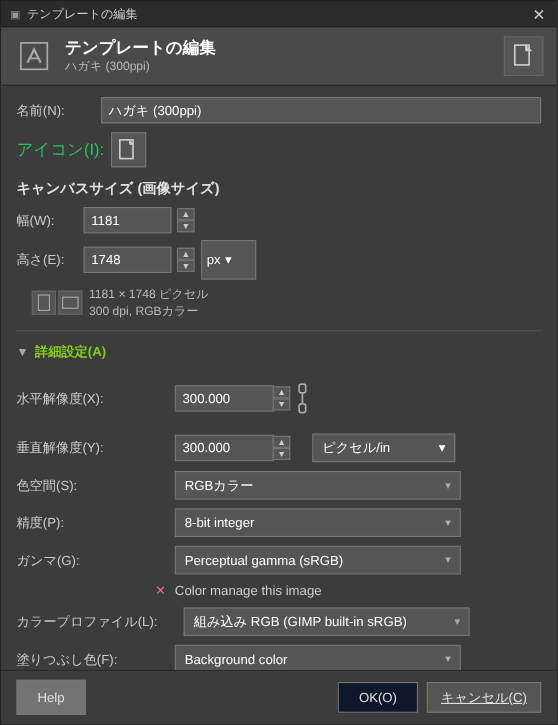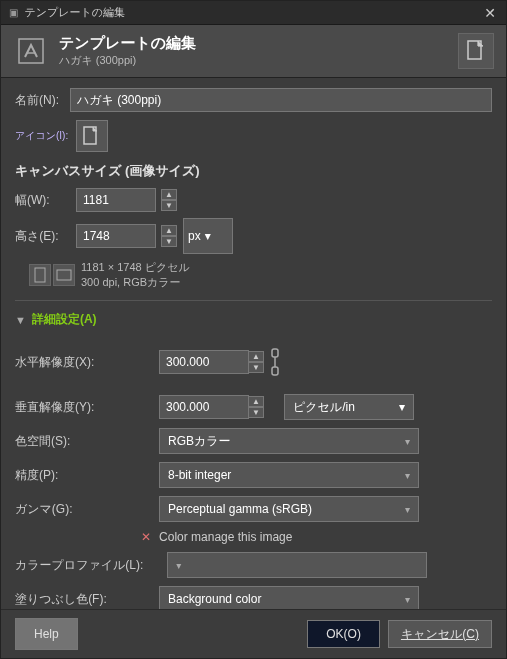--- a/index.html
+++ b/index.html
@@ -97,21 +97,21 @@
     }
     .content {
       flex: 1;
       overflow-y: auto;
       padding: 10px 14px;
     }
     .name-row {
       display: flex;
       align-items: center;
       margin-bottom: 8px;
-      gap: 0;
+      gap: 22px;
     }
     .name-label {
       color: #ccc;
       font-size: 12px;
       white-space: nowrap;
       min-width: 55px;
     }
     .name-input {
       flex: 1;
       background: #555;
@@ -121,22 +121,22 @@
       font-size: 12px;
       height: 24px;
     }
     .icon-row {
       display: flex;
       align-items: center;
       margin-bottom: 10px;
       gap: 6px;
     }
     .icon-label {
-      color: #c4b5fd;
-      font-size: 10px;
+      color: #22c55e;
+      font-size: 15px;
       white-space: nowrap;
       min-width: 55px;
     }
     .icon-btn {
       width: 32px;
       height: 32px;
       background: #555;
       border: 1px solid #777;
       display: flex;
       align-items: center;
@@ -535,20 +535,21 @@
       </div>
 
       <div class="checkbox-row">
         <span class="checkbox-x">✕</span>
         <span class="checkbox-label">Color manage this image</span>
       </div>
 
       <div class="advanced-row">
         <span class="adv-label">カラープロファイル(L):</span>
         <div class="select-dropdown">
+          <span>組み込み RGB (GIMP built-in sRGB)</span>
           <span class="select-dropdown-arrow">▾</span>
         </div>
       </div>
 
       <div class="advanced-row">
         <span class="adv-label">塗りつぶし色(F):</span>
         <div class="select-dropdown">
           <span>Background color</span>
           <span class="select-dropdown-arrow">▾</span>
         </div>

